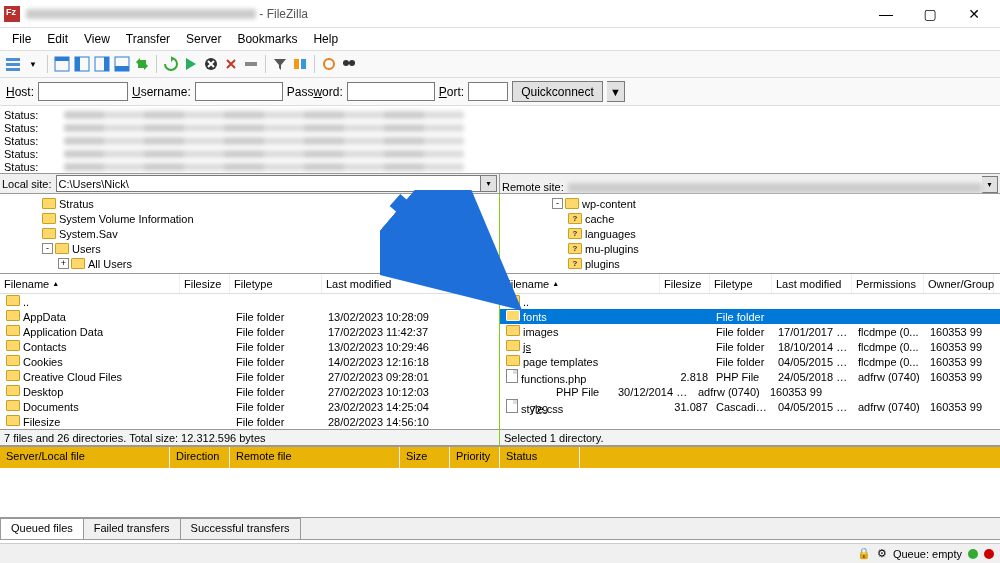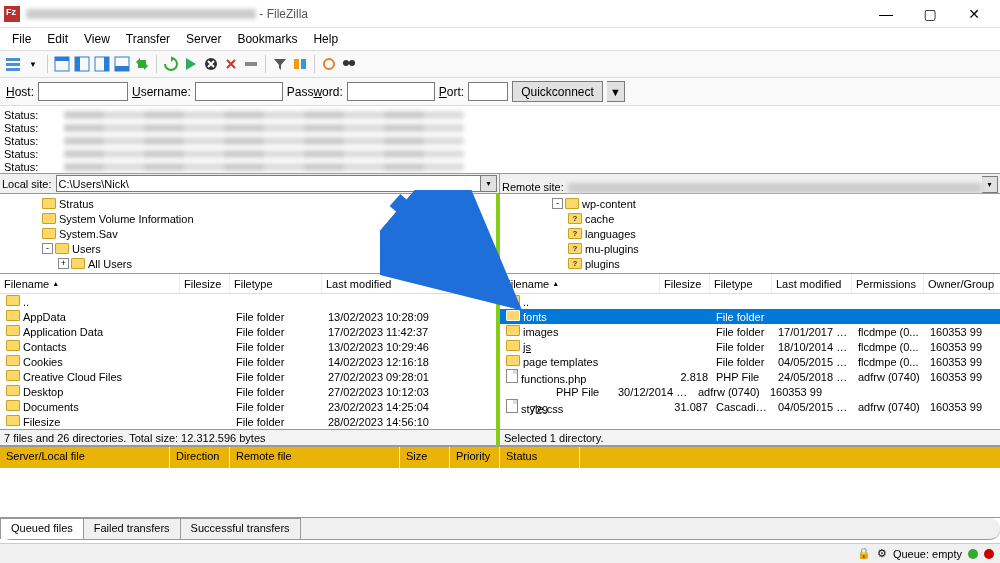--- a/index.html
+++ b/index.html
@@ -34,21 +34,21 @@
 .sitebar .half { display:flex; align-items:center; padding: 0 2px; }
 .sitebar .half:first-child { width: 500px; border-right:1px solid #999; }
 .sitebar .half:last-child { flex:1;align-items:flex-end; }
 .sitebar label { font-size:11px; margin-right:4px; }
 .sitebar input { flex:1; height:17px; border:1px solid #7a7a7a; background:#fff; font-size:11px; padding:0 2px; }
 .sitebar .combo-btn { width:16px; height:17px; border:1px solid #7a7a7a; border-left:none; background:#e1e1e1; display:flex; align-items:center; justify-content:center; cursor:pointer; font-size:8px; }
 .sitebar .blurpath { flex:1; height:10px; background:#ccc; filter:blur(2px); border-radius:2px; }
 
 .panes { display:flex; height: 252px; }
 .pane-col { display:flex; flex-direction:column; }
-.pane-col.left { width: 500px; border-right:4px solid #84cc16;justify-content:space-between; }
+.pane-col.left { width: 500px; border-right:1px solid #84cc16;justify-content:space-between; }
 .pane-col.right { flex:1; }
 .tree { flex: 0 0 80px; border-bottom:1px solid #999; overflow:hidden; padding:2px; background:#fff; position:relative; }
 .tree-row { display:flex; align-items:center; height:15px; font-size:11px; white-space:nowrap; }
 .tree-row .tg { width:11px; height:11px; border:1px solid #888; display:inline-flex; align-items:center; justify-content:center; font-size:9px; margin-right:2px; cursor:pointer; background:#fff; line-height:1; }
 .folder-i { width:14px; height:11px; background:#ffd86b; border:1px solid #c9a122; border-radius:1px; margin-right:3px; display:inline-block; }
 .folder-q { width:14px; height:11px; background:#ffd86b; border:1px solid #c9a122; border-radius:1px; margin-right:3px; display:inline-flex; align-items:center; justify-content:center; font-weight:bold; color:#333; font-size:8px; }
 
 .filelist { flex:1; display:flex; flex-direction:column; overflow:hidden; background:#fff; }
 .fl-head { display:flex; height:20px; background:#fff; border-bottom:1px solid #ddd; }
 .fl-head .col { padding:2px 4px; font-size:11px; border-right:1px solid #eee; display:flex; align-items:center; }
@@ -59,21 +59,21 @@
 .fl-row.sel .folder-i { border-color:#fff; }
 .file-i { width:12px; height:14px; background:#fff; border:1px solid #888; margin-right:3px; display:inline-block; position:relative; }
 .file-i::after { content:""; position:absolute; top:0; right:0; width:4px; height:4px; background:#ddd; }
 
 .statusline { height:17px; border-top:1px solid #999; border-bottom:1px solid #999; background:#f3f3f3; padding:1px 4px; font-size:11px; display:flex; align-items:center; }
 
 .queue-head { height:22px; display:flex; border-top:1px solid #999; background:#eab308; }
 .queue-head .qcol { padding:3px 6px; font-size:11px; border-right:1px solid #eee; }
 .queue-body { height:50px; background:#fff; border-bottom:1px solid #999; }
 
-.tabs { height:22px; display:flex; background:#f0f0f0; border-bottom:1px solid #999;border-radius:10px; }
+.tabs { height:22px; display:flex; background:#f0f0f0; border-bottom:1px solid #999; }
 .tab { padding:3px 10px; border:1px solid #999; border-bottom:none; background:#fff; font-size:11px; cursor:pointer; margin-right:-1px; }
 .tab:not(.active) { background:#f0f0f0; }
 
 .footer { height:20px; position:absolute; bottom:0; left:0; right:0; display:flex; align-items:center; justify-content:flex-end; padding: 0 6px; gap:6px; background:#f0f0f0; border-top:1px solid #ccc; font-size:11px; }
 .led { width:10px; height:10px; border-radius:50%; }
 
 .arrow-overlay { position:absolute; left:380px; top:190px; pointer-events:none; z-index:50; }
 
 .sort-arrow { font-size:7px; margin-left:3px; }
 </style>

